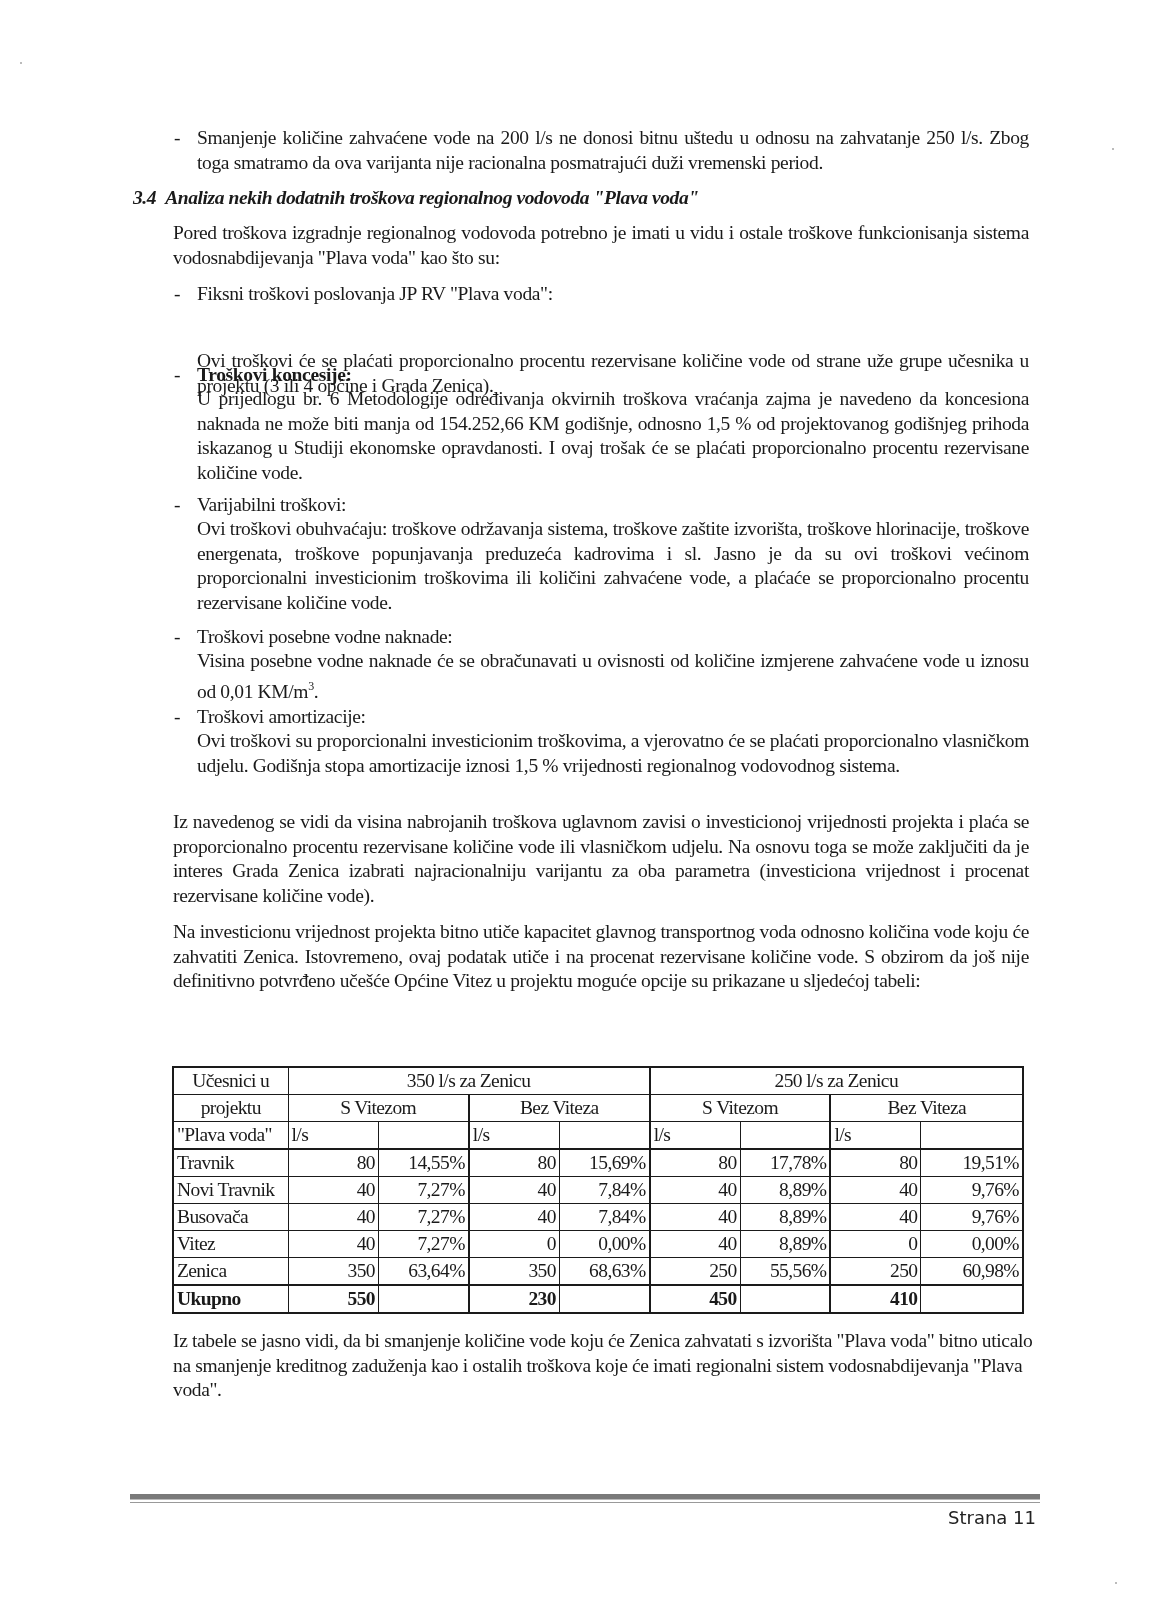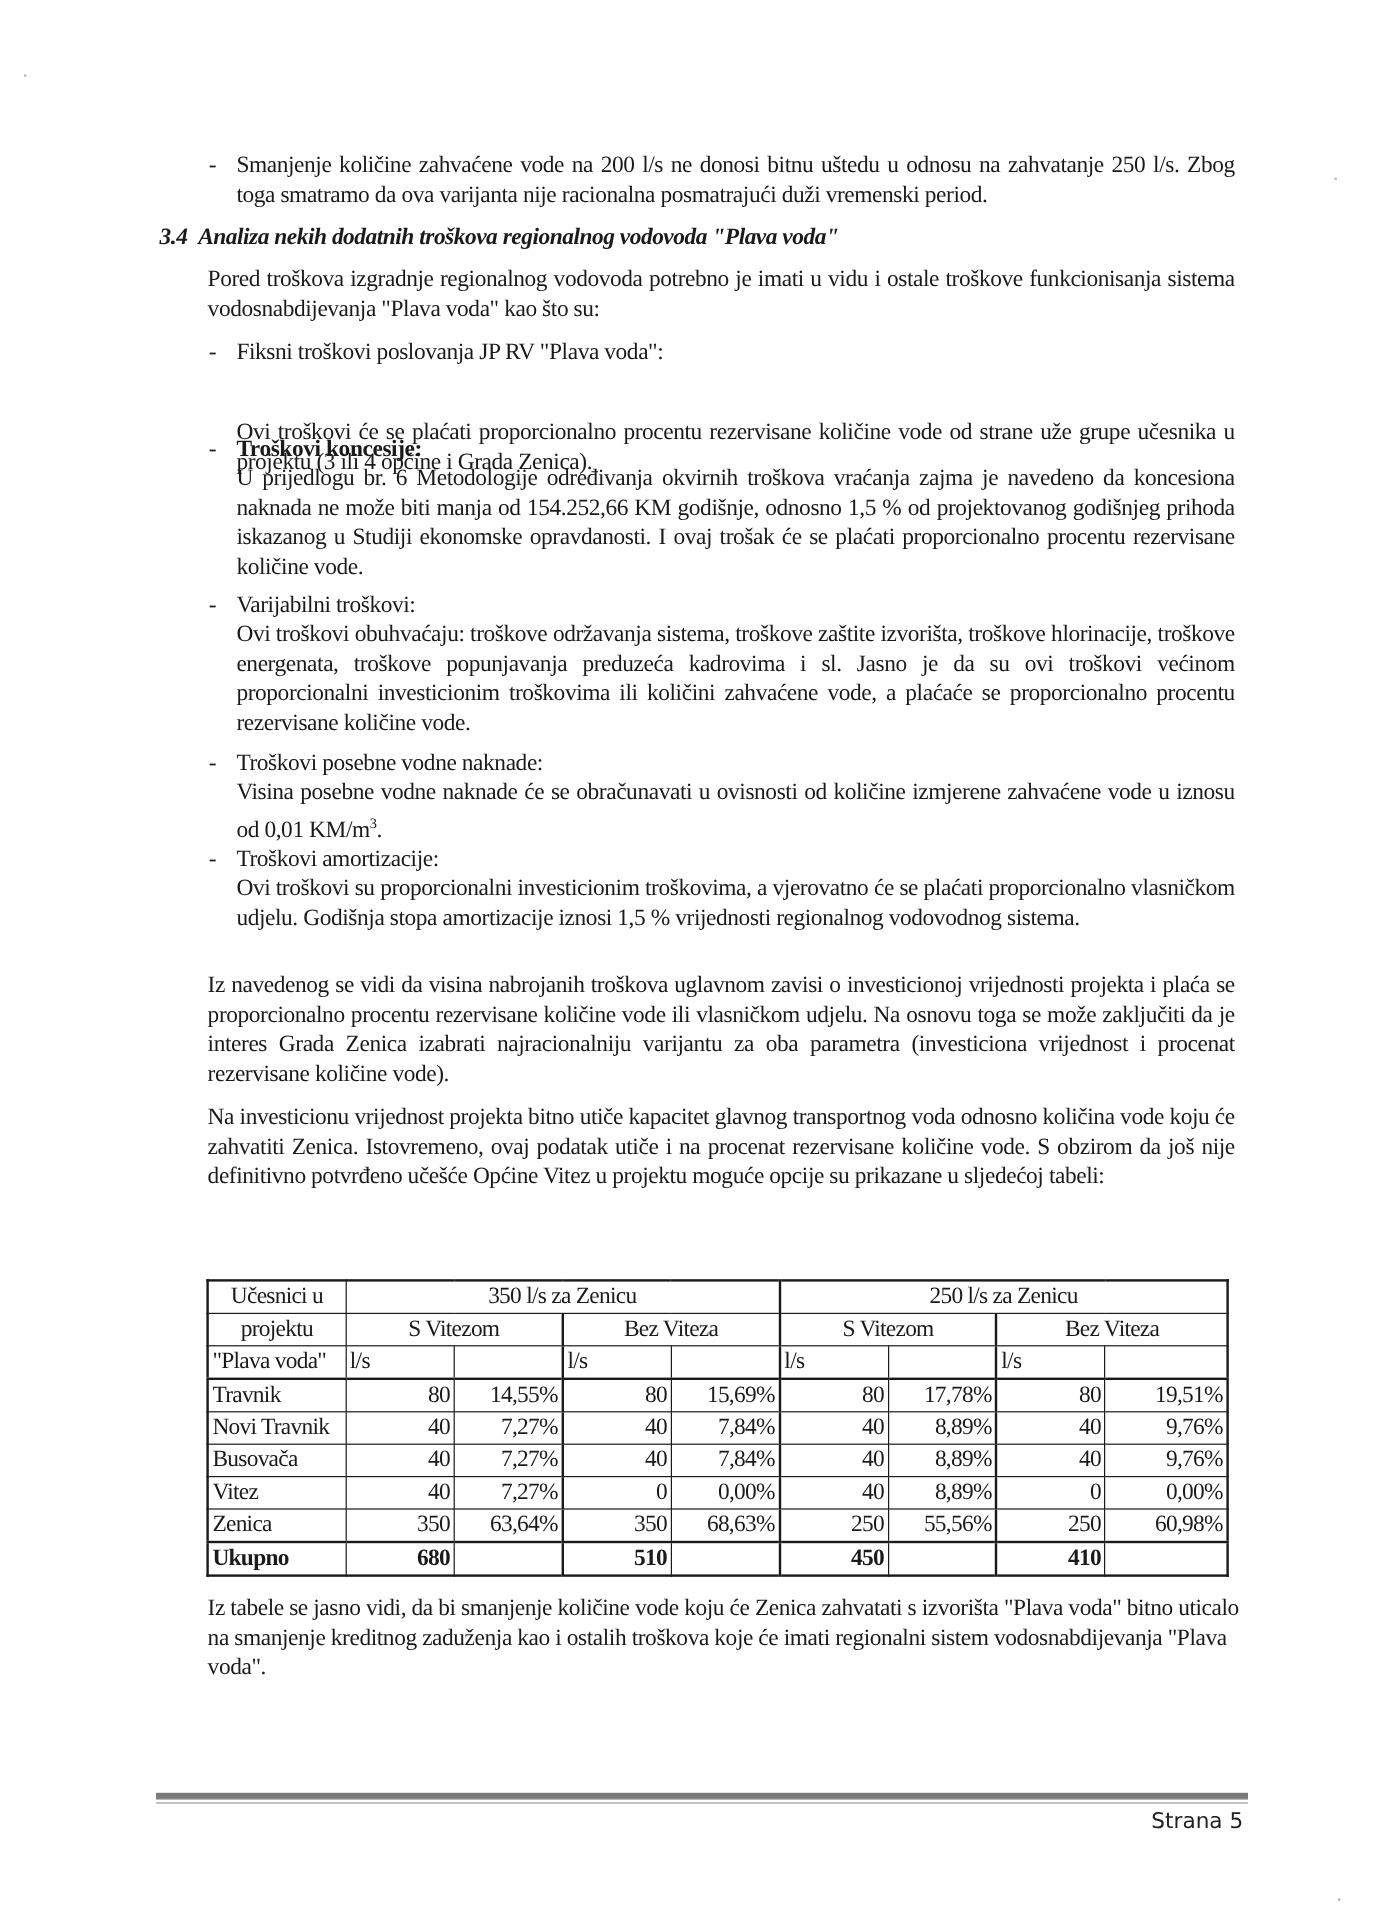--- a/index.html
+++ b/index.html
@@ -155,34 +155,34 @@
           <td class="r">63,64%</td>
           <td class="r bl">350</td>
           <td class="r">68,63%</td>
           <td class="r bl">250</td>
           <td class="r">55,56%</td>
           <td class="r bl">250</td>
           <td class="r">60,98%</td>
         </tr>
         <tr class="thick-top">
           <td class="l b">Ukupno</td>
-          <td class="r b">680</td>
+          <td class="r b">550</td>
           <td class="r b"></td>
-          <td class="r bl b">510</td>
+          <td class="r bl b">230</td>
           <td class="r b"></td>
           <td class="r bl b">450</td>
           <td class="r b"></td>
           <td class="r bl b">410</td>
           <td class="r b"></td>
         </tr>
       </tbody>
   </table>
 
   <div class="txt" style="left:173px; top:1329px; width:860px;">Iz tabele se jasno vidi, da bi smanjenje količine vode koju će Zenica zahvatati s izvorišta "Plava voda" bitno uticalo na smanjenje kreditnog zaduženja kao i ostalih troškova koje će imati regionalni sistem vodosnabdijevanja "Plava voda".</div>
 
   <div class="footer-rule"></div>
   <div class="footer-rule2"></div>
-  <div class="page-num">Strana 5</div>
+  <div class="page-num">Strana 11</div>
 
   <div class="mark" style="left:1112px; top:148px;"></div>
   <div class="mark" style="left:1115px; top:1582px;"></div>
   <div class="mark" style="left:20px; top:62px;"></div>
 </div>
 
 </body></html>

